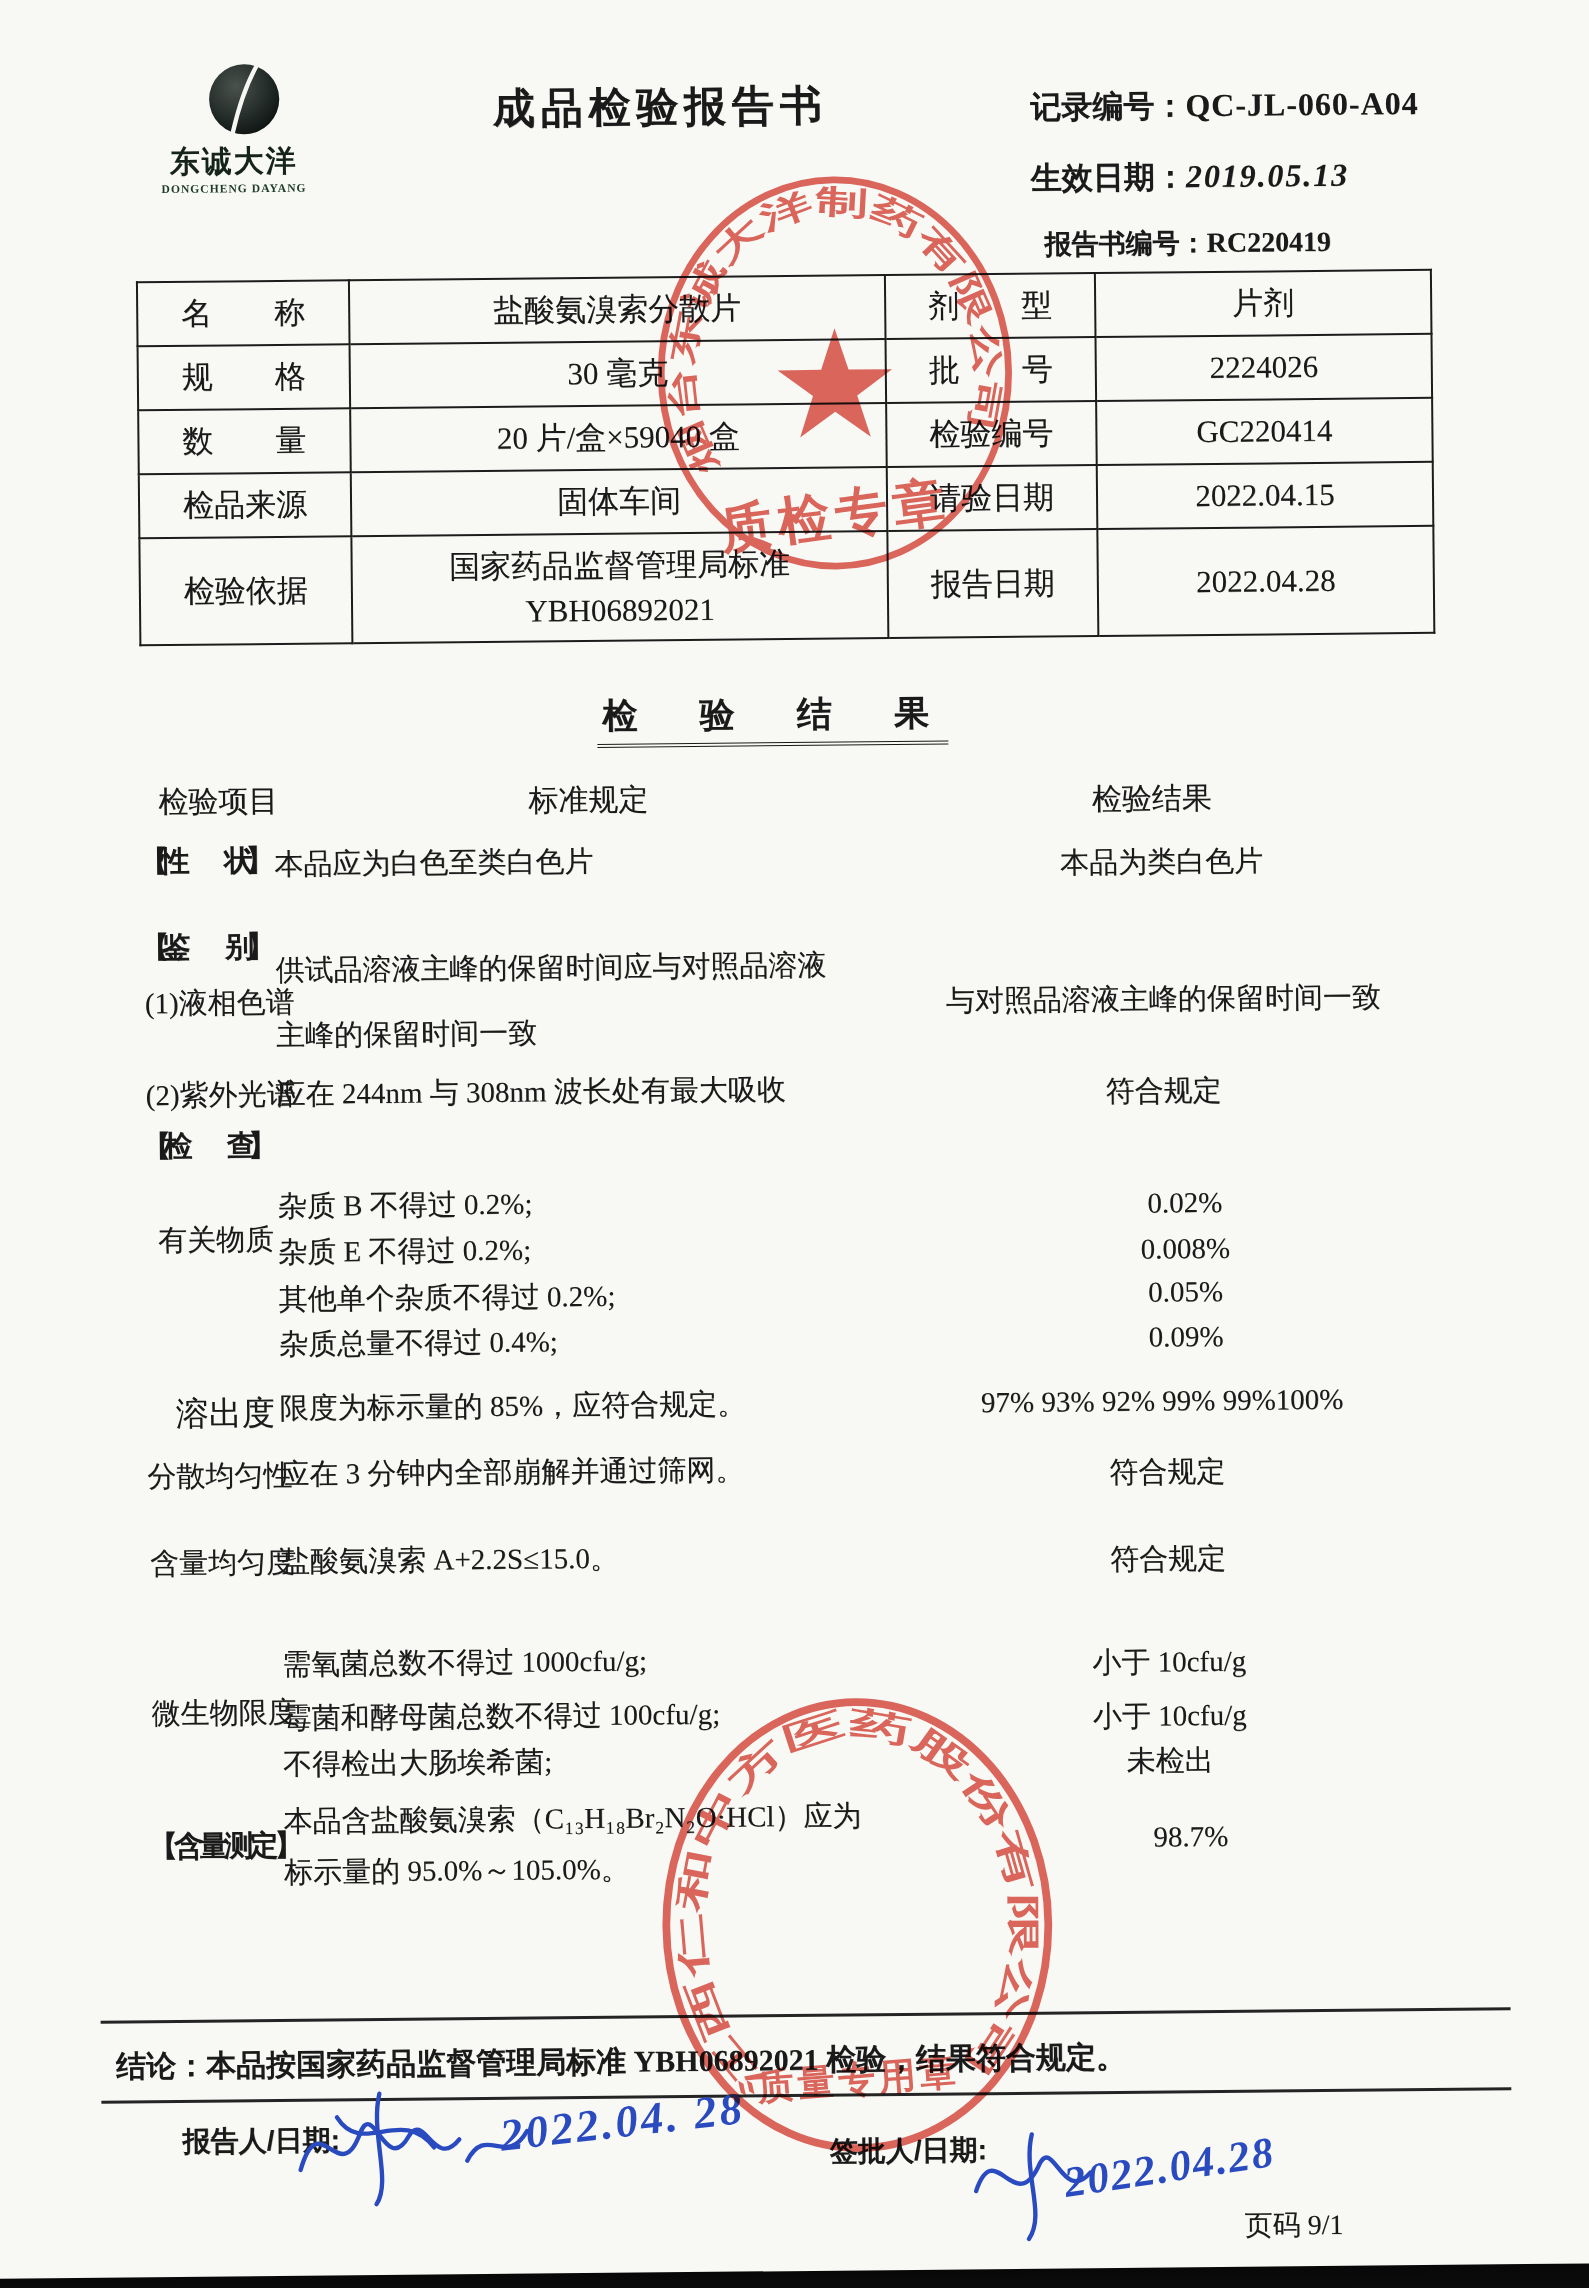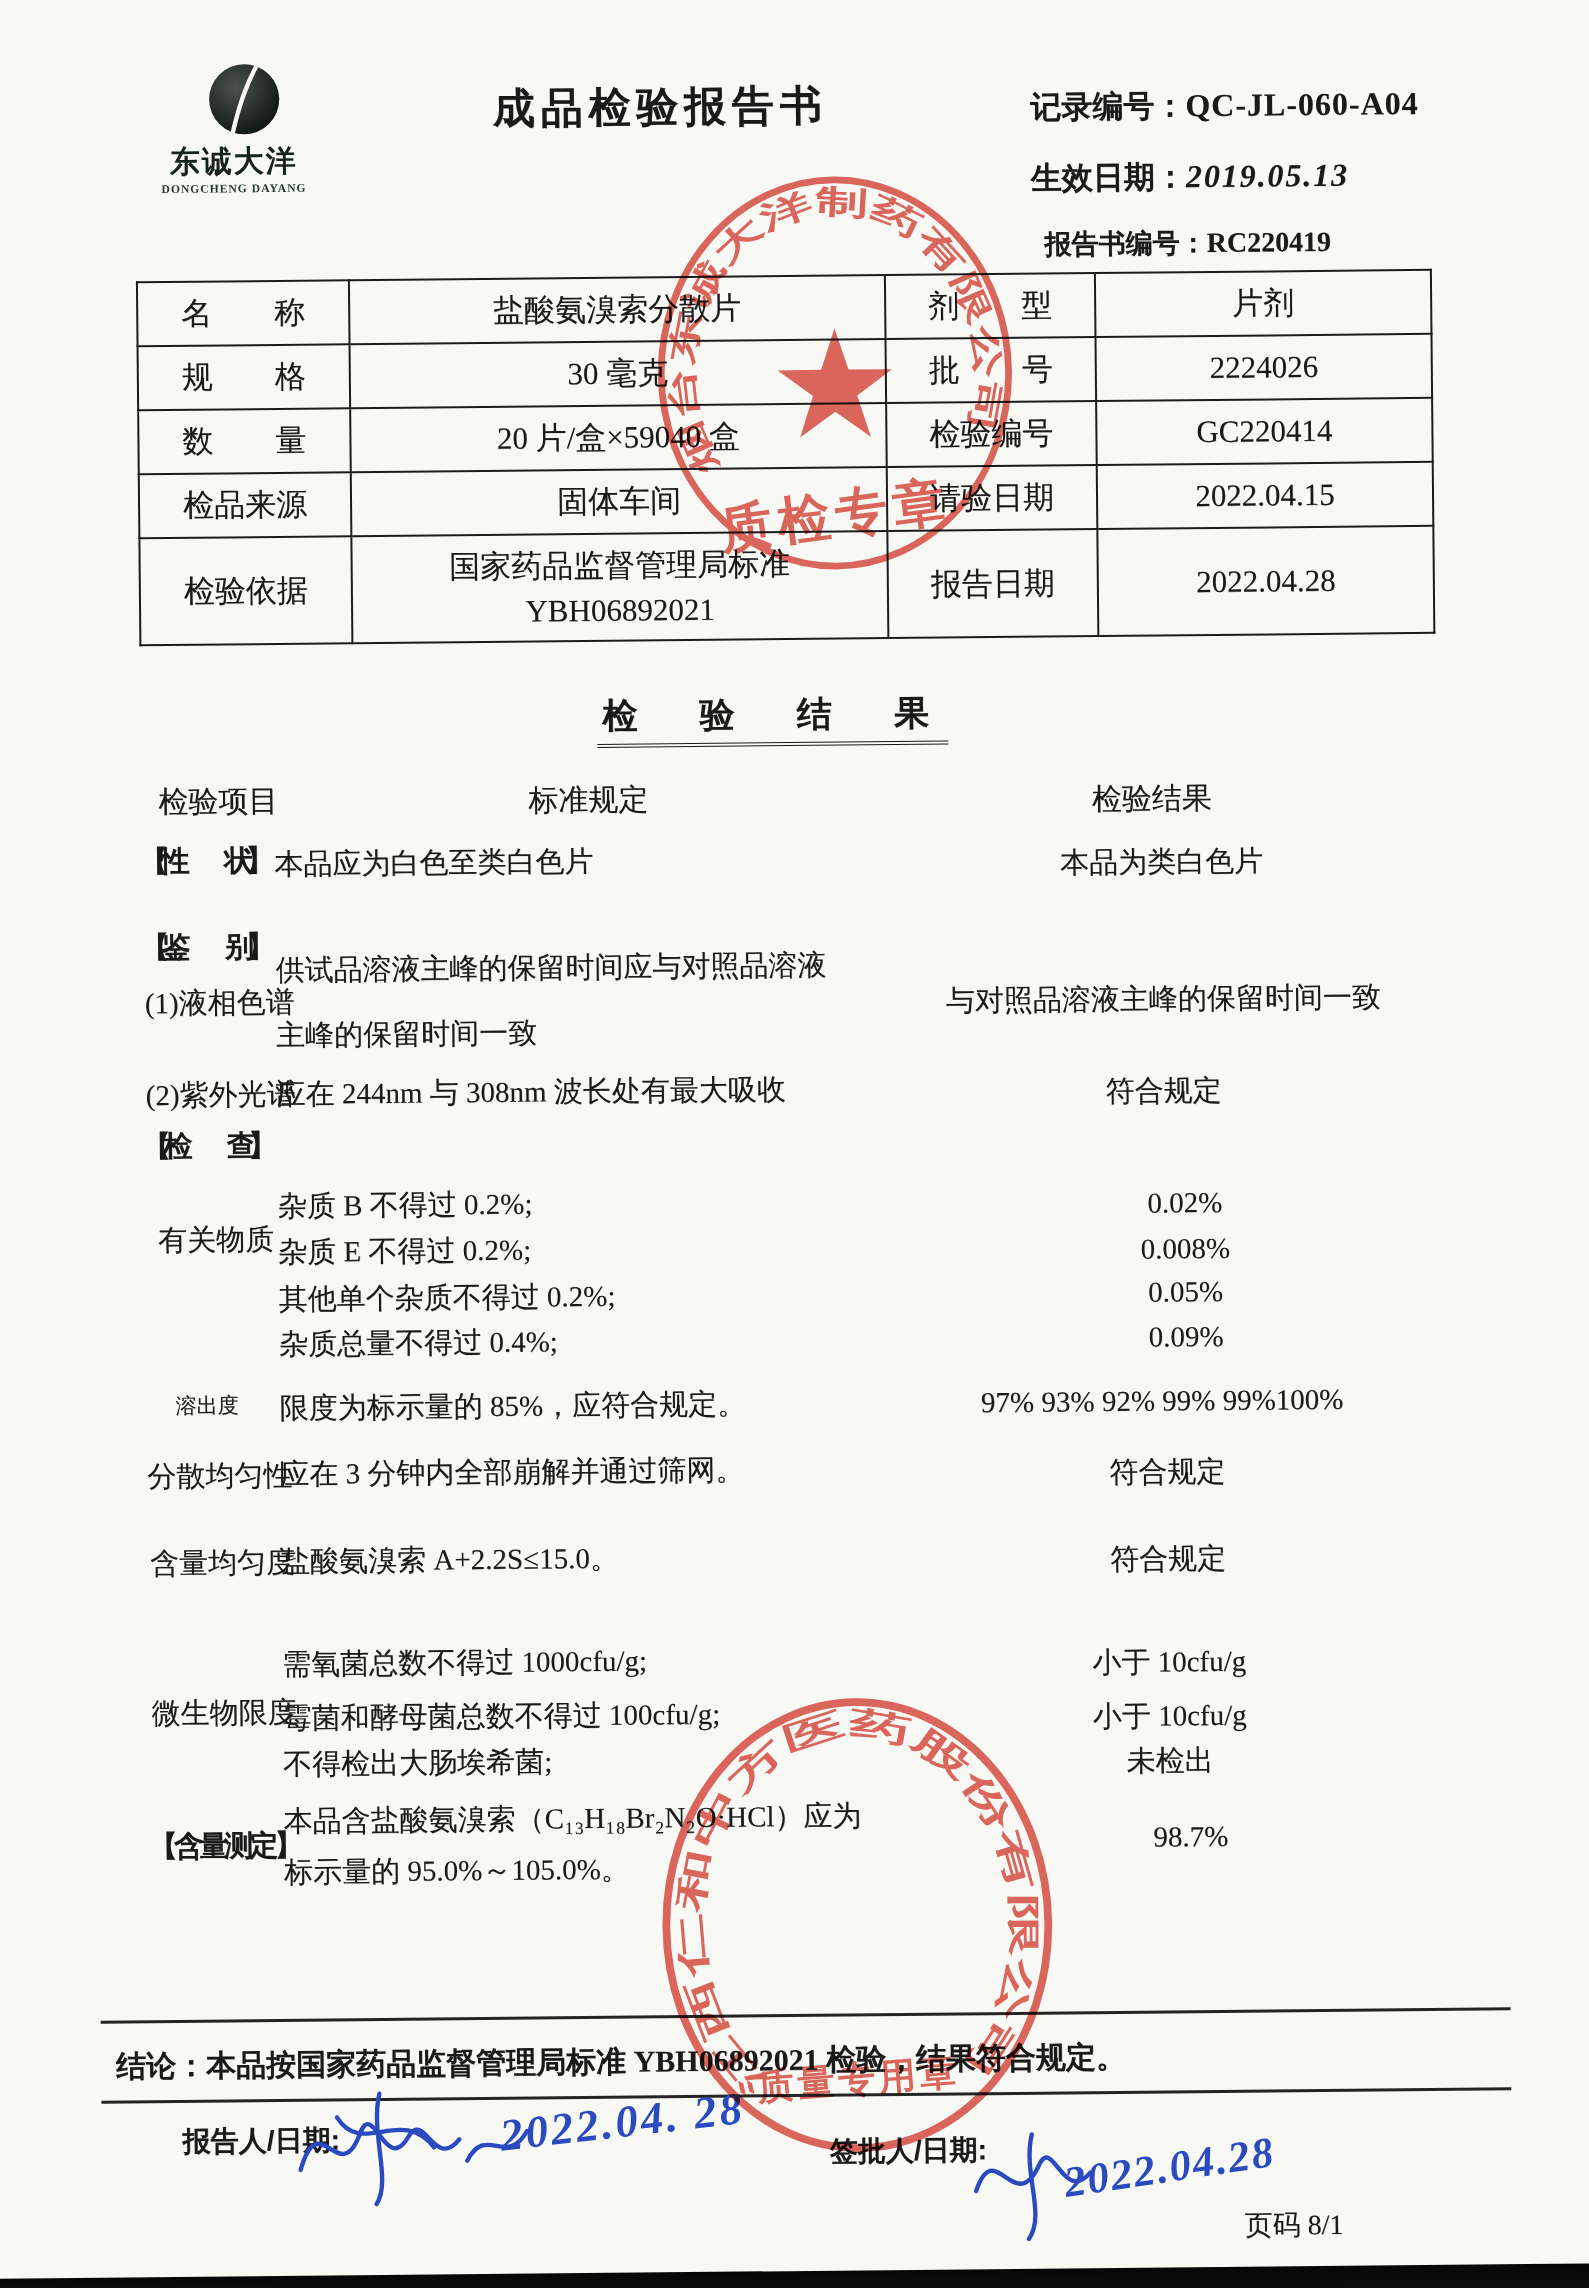--- a/index.html
+++ b/index.html
@@ -155,21 +155,21 @@
   <div class="t" style="left:157px;top:1215px;font-size:29px;">有关物质</div>
   <div class="t" style="left:277px;top:1182px;font-size:29px;">杂质 B 不得过 0.2%;</div>
   <div class="t" style="left:277px;top:1228px;font-size:29px;">杂质 E 不得过 0.2%;</div>
   <div class="t" style="left:277px;top:1275px;font-size:29px;">其他单个杂质不得过 0.2%;</div>
   <div class="t" style="left:277px;top:1320px;font-size:29px;">杂质总量不得过 0.4%;</div>
   <div class="t ctr" style="left:990px;top:1190px;width:388px;font-size:29px;">0.02%</div>
   <div class="t ctr" style="left:990px;top:1236px;width:388px;font-size:29px;">0.008%</div>
   <div class="t ctr" style="left:990px;top:1279px;width:388px;font-size:29px;">0.05%</div>
   <div class="t ctr" style="left:990px;top:1324px;width:388px;font-size:29px;">0.09%</div>
 
-  <div class="t" style="left:173px;top:1386px;font-size:21px;">溶出度</div>
+  <div class="t" style="left:173px;top:1386px;font-size:33px;">溶出度</div>
   <div class="t" style="left:277px;top:1384px;font-size:29px;">限度为标示量的 85%，应符合规定。</div>
   <div class="t ctr" style="left:951px;top:1388px;width:417px;font-size:29px;">97% 93% 92% 99% 99%100%</div>
 
   <div class="t" style="left:144px;top:1451px;font-size:29px;">分散均匀性</div>
   <div class="t" style="left:277px;top:1450px;font-size:29px;">应在 3 分钟内全部崩解并通过筛网。</div>
   <div class="t ctr" style="left:941px;top:1456px;width:446px;font-size:29px;">符合规定</div>
 
   <div class="t" style="left:146px;top:1538px;font-size:29px;">含量均匀度</div>
   <div class="t" style="left:277px;top:1537px;font-size:29px;">盐酸氨溴索 A+2.2S≤15.0。</div>
   <div class="t ctr" style="left:941px;top:1543px;width:446px;font-size:29px;">符合规定</div>
@@ -206,21 +206,21 @@
 
   <svg class="band" style="left:956px;top:2123px;" width="136" height="126" viewBox="0 0 140 130">
     <g stroke="#2a4bc0" stroke-width="4.5" fill="none" stroke-linecap="round">
       <path d="M10,72 C30,14 50,102 76,44 C90,18 100,86 128,54"></path>
       <path d="M68,14 C58,54 82,96 64,122"></path>
     </g>
   </svg>
   <div class="sig-date" style="left:1053px;top:2146px;font-size:43px;color:#2a4bc0;transform:rotate(-8deg);letter-spacing:1.9px;">2022.04.28</div>
 
   <div class="t" style="left:1234px;top:2211px;font-size:28px;">
-    <span>页码</span>&nbsp;<span>8/1</span>
+    <span>页码</span>&nbsp;<span>9/1</span>
   </div>
 
   <svg class="stamp" style="left:616px;top:153px;" width="456" height="466" viewBox="0 0 470 480">
     <ellipse cx="233" cy="227" rx="179" ry="199" fill="none" stroke="#d8473c" stroke-width="7"></ellipse>
     <defs>
       <path id="arcTop" d="M113.4,321.7 A146,165 0 1 1 352.6,321.7"></path>
     </defs>
     <text font-size="33" font-weight="bold" fill="#d8473c" textLength="650" lengthAdjust="spacingAndGlyphs" font-family="Liberation Serif, DejaVu Serif, serif">
       <textPath href="#arcTop">烟台东诚大洋制药有限公司</textPath>
     </text>

